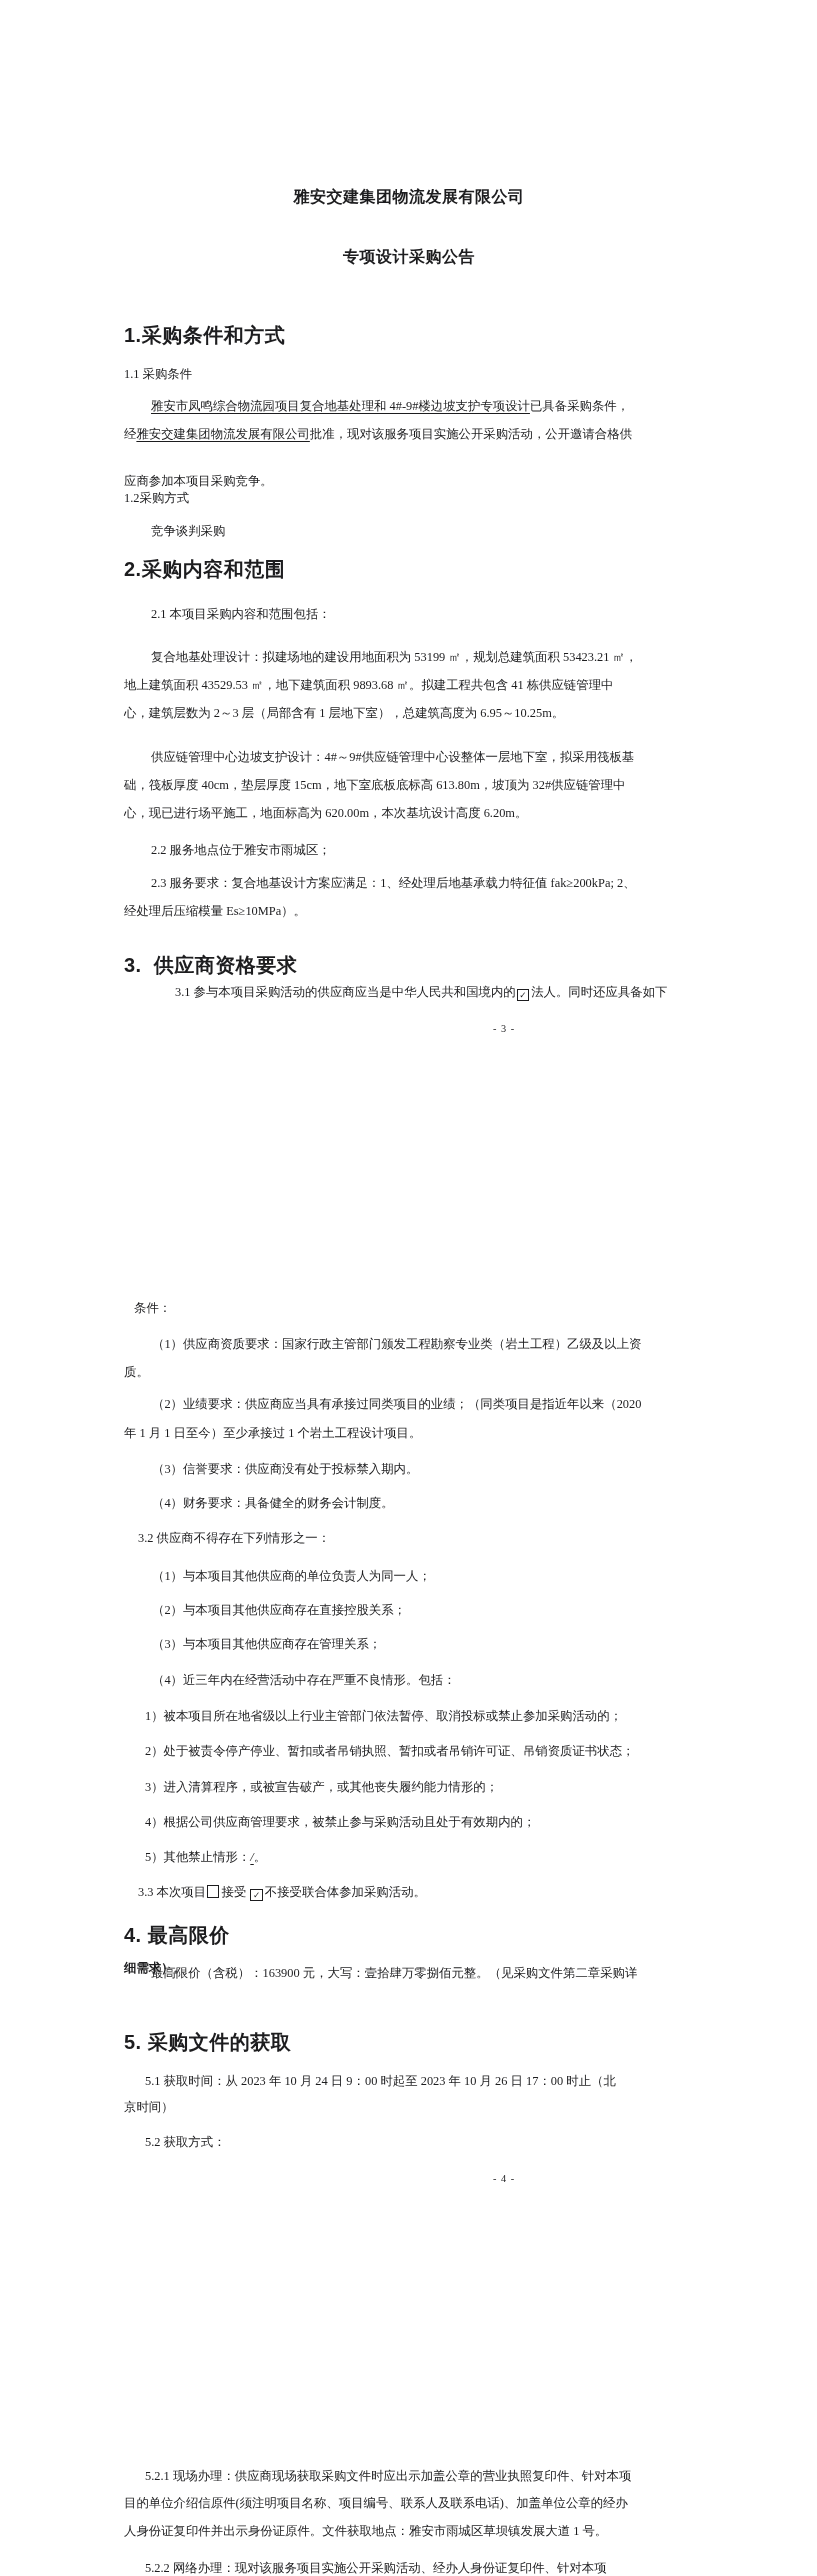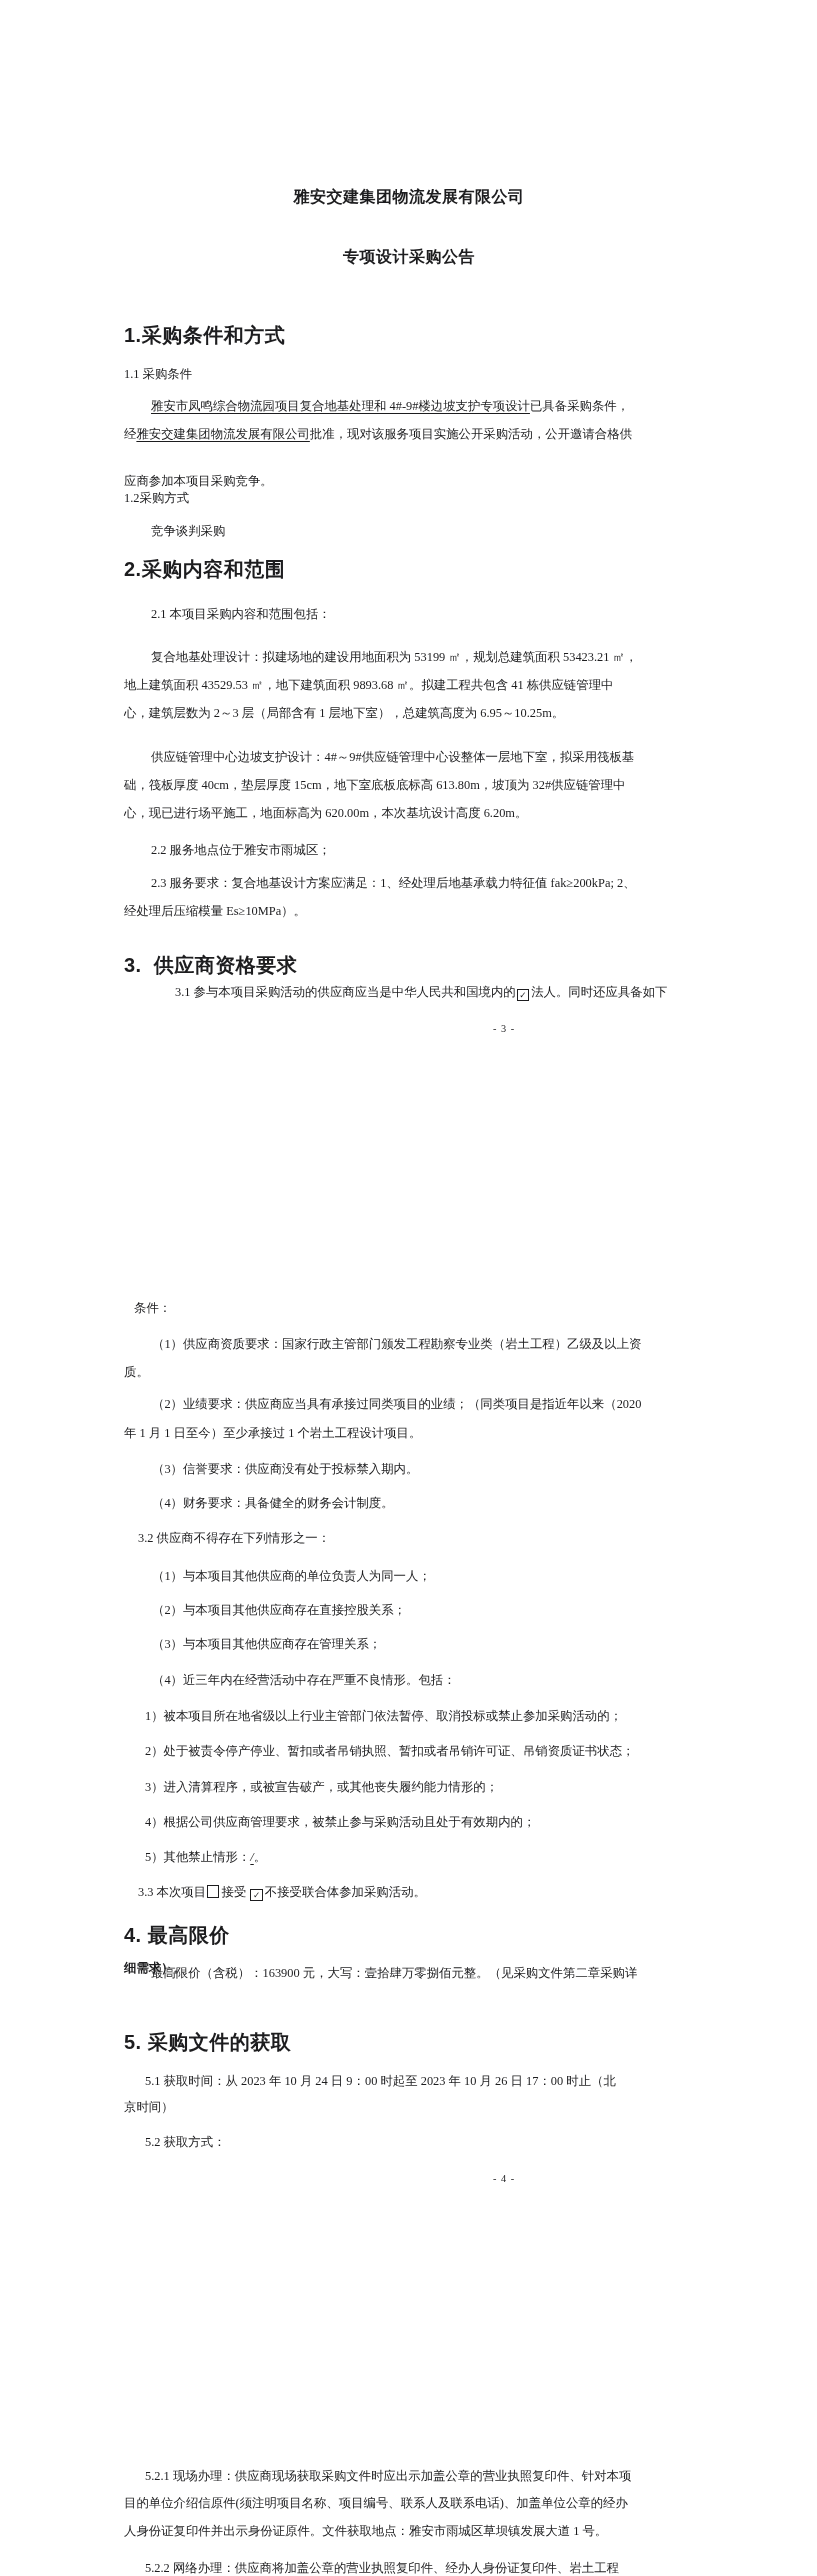--- a/index.html
+++ b/index.html
@@ -87,15 +87,15 @@
     <div class="line" style="top: 1965px; left: 151px;"><span>最高限价（含税）：163900 元，大写：壹拾肆万零捌佰元整。（见采购文件第二章采购详</span></div>
     <div class="line" style="top: 1960px; left: 124px; font-weight: bold;"><span>细需求）。</span></div>
     <div class="line h1" style="top: 2029px; left: 124px;"><span>5. 采购文件的获取</span></div>
     <div class="line" style="top: 2073px; left: 145px;"><span>5.1 获取时间：从 2023 年 10 月 24 日 9：00 时起至 2023 年 10 月 26 日 17：00 时止（北</span></div>
     <div class="line" style="top: 2099px; left: 124px;"><span>京时间）</span></div>
     <div class="line" style="top: 2134px; left: 145px;"><span>5.2 获取方式：</span></div>
     <div class="line pagenum" style="top: 2172px; left: 493px;"><span>- 4 -</span></div>
     <div class="line" style="top: 2468px; left: 145px;"><span>5.2.1 现场办理：供应商现场获取采购文件时应出示加盖公章的营业执照复印件、针对本项</span></div>
     <div class="line" style="top: 2495px; left: 124px;"><span>目的单位介绍信原件(须注明项目名称、项目编号、联系人及联系电话)、加盖单位公章的经办</span></div>
     <div class="line" style="top: 2523px; left: 124px;"><span>人身份证复印件并出示身份证原件。文件获取地点：雅安市雨城区草坝镇发展大道 1 号。</span></div>
-    <div class="line" style="top: 2560px; left: 145px;"><span>5.2.2 网络办理：供应商将加盖公章的营业执照复印件、经办人身份证复印件、岩土工程</span></div>
+    <div class="line" style="top: 2560px; left: 145px;"><span>5.2.2 网络办理：现对该服务项目实施公开采购活动、经办人身份证复印件、针对本项</span></div>
   </div>
 
 
 </body></html>

